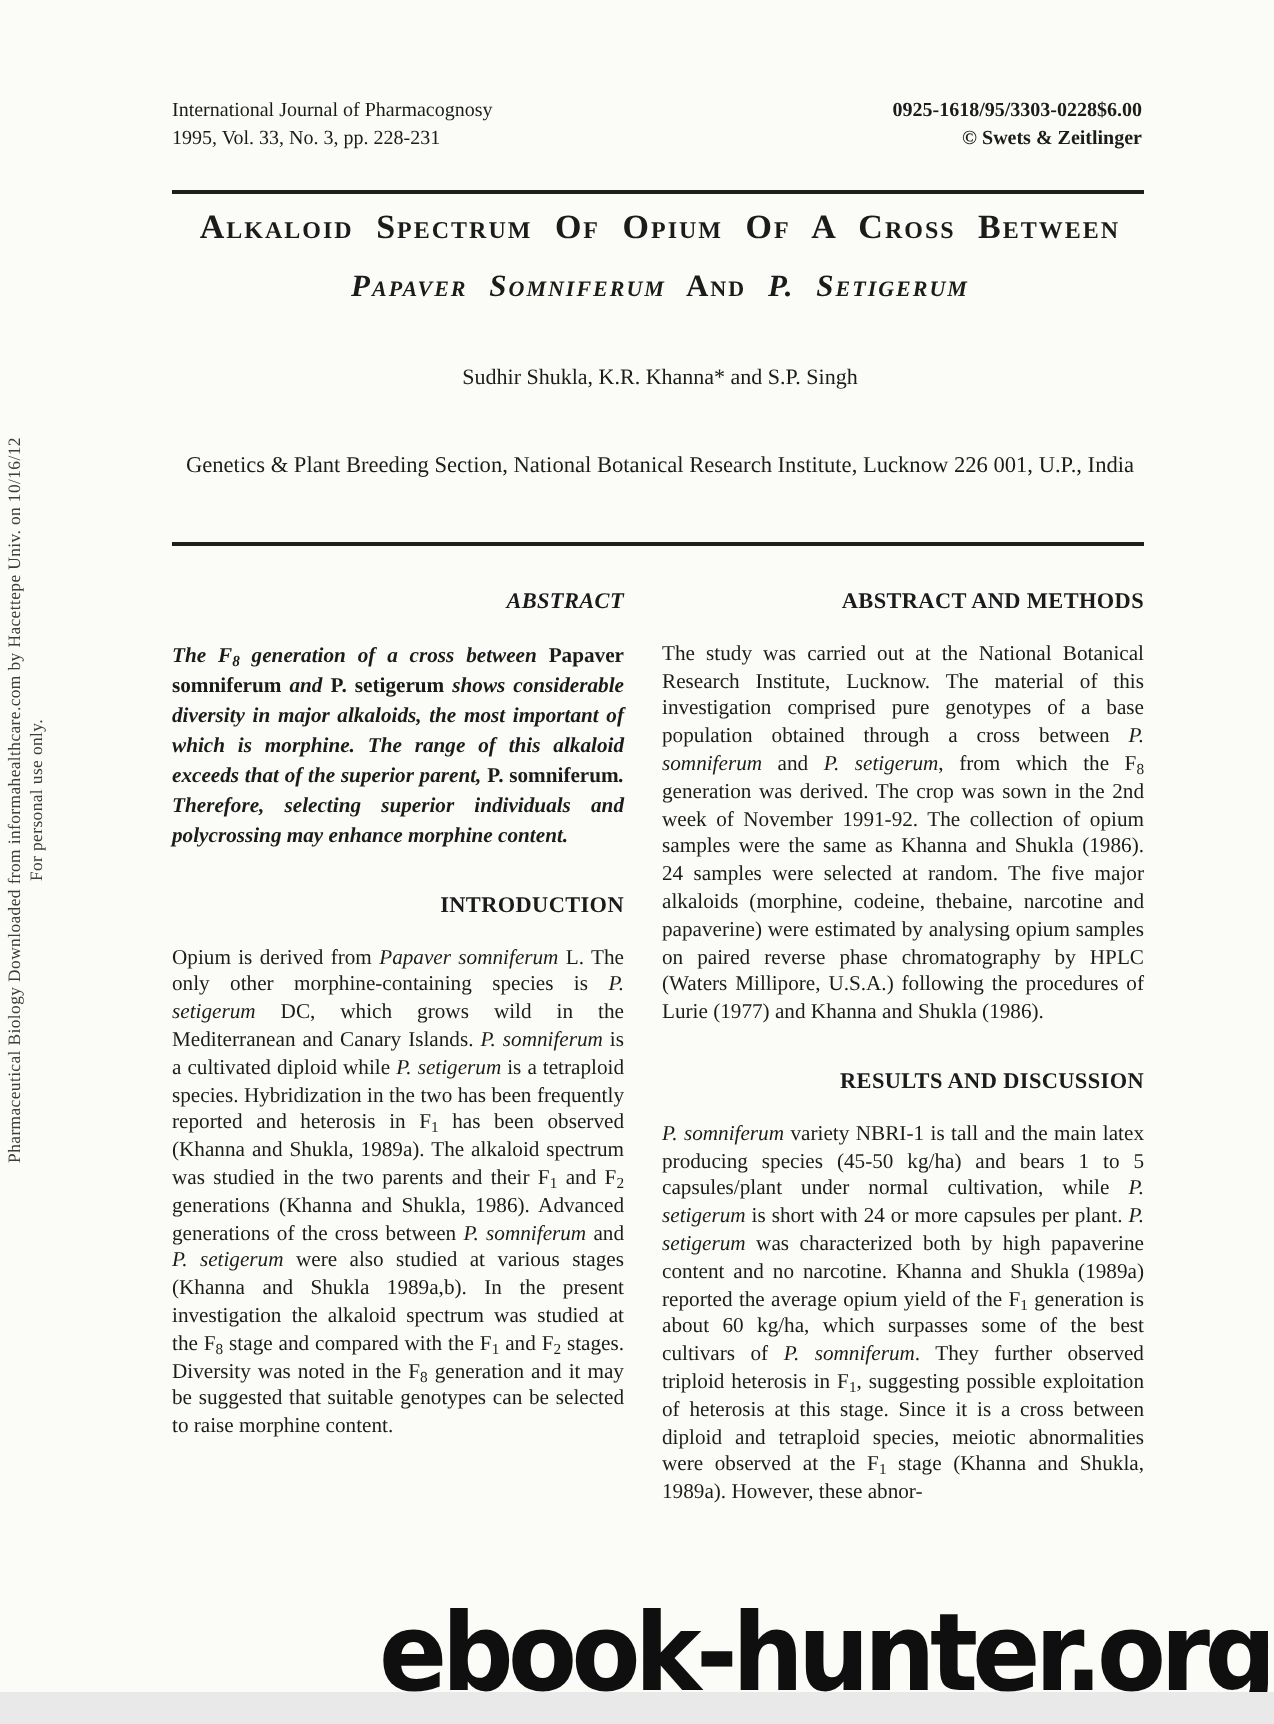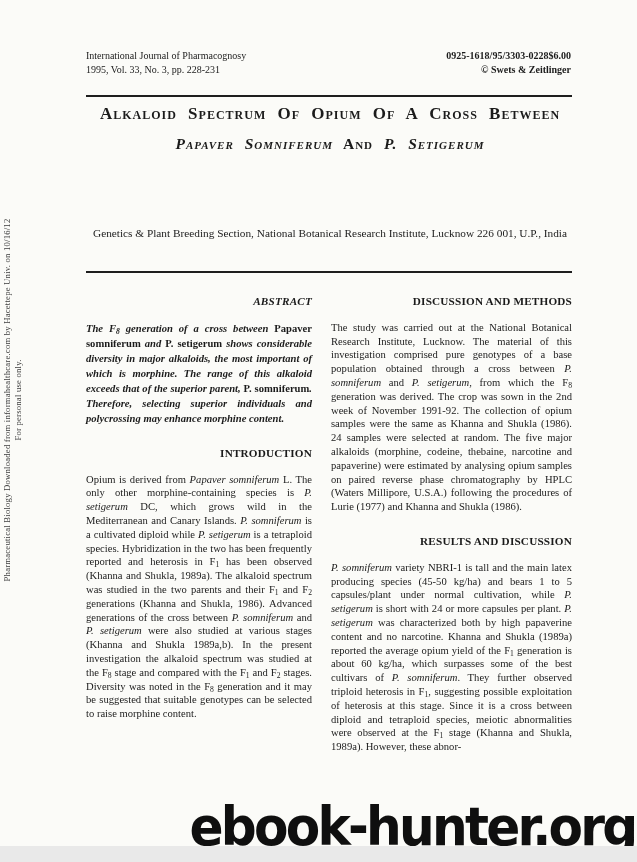--- a/index.html
+++ b/index.html
@@ -107,34 +107,35 @@
   <div id="hdr-right" class="hdr">
     <div>0925-1618/95/3303-0228$6.00</div>
     <div>© Swets &amp; Zeitlinger</div>
   </div>
 
   <div id="rule-top" class="rule"></div>
 
   <div id="title-1" class="title-line">Alkaloid Spectrum Of Opium Of A Cross Between</div>
   <div id="title-2" class="title-line"><span class="i">Papaver Somniferum</span><span> And </span><span class="i">P. Setigerum</span></div>
 
+  <div id="authors">Sudhir Shukla, K.R. Khanna* and S.P. Singh</div>
   <div id="affiliation">Genetics &amp; Plant Breeding Section, National Botanical Research Institute, Lucknow 226 001, U.P., India</div>
 
   <div id="rule-mid" class="rule"></div>
 
   <div id="col-left" class="col">
     <div class="sec-heading abstract-h">ABSTRACT</div>
     <p id="abstract-text" class="body"><span>The F</span><span class="sub">8</span><span> generation of a cross between </span><span class="r">Papaver somniferum</span><span> and </span><span class="r">P. setigerum</span><span> shows considerable diversity in major alkaloids, the most important of which is morphine. The range of this alkaloid exceeds that of the superior parent, </span><span class="r">P. somniferum</span><span>. Therefore, selecting superior individuals and polycrossing may enhance morphine content.</span></p>
     <div class="sec-heading mid">INTRODUCTION</div>
     <p class="body"><span>Opium is derived from </span><span class="i">Papaver somniferum</span><span> L. The only other morphine-containing species is </span><span class="i">P. setigerum</span><span> DC, which grows wild in the Mediterranean and Canary Islands. </span><span class="i">P. somniferum</span><span> is a cultivated diploid while </span><span class="i">P. setigerum</span><span> is a tetraploid species. Hybridization in the two has been frequently reported and heterosis in F</span><span class="sub">1</span><span> has been observed (Khanna and Shukla, 1989a). The alkaloid spectrum was studied in the two parents and their F</span><span class="sub">1</span><span> and F</span><span class="sub">2</span><span> generations (Khanna and Shukla, 1986). Advanced generations of the cross between </span><span class="i">P. somniferum</span><span> and </span><span class="i">P. setigerum</span><span> were also studied at various stages (Khanna and Shukla 1989a,b). In the present investigation the alkaloid spectrum was studied at the F</span><span class="sub">8</span><span> stage and compared with the F</span><span class="sub">1</span><span> and F</span><span class="sub">2</span><span> stages. Diversity was noted in the F</span><span class="sub">8</span><span> generation and it may be suggested that suitable genotypes can be selected to raise morphine content.</span></p>
   </div>
 
 
   <div id="col-right" class="col">
-    <div class="sec-heading">DISCUSSION AND METHODS</div>
+    <div class="sec-heading">ABSTRACT AND METHODS</div>
     <p class="body"><span>The study was carried out at the National Botanical Research Institute, Lucknow. The material of this investigation comprised pure genotypes of a base population obtained through a cross between </span><span class="i">P. somniferum</span><span> and </span><span class="i">P. setigerum</span><span>, from which the F</span><span class="sub">8</span><span> generation was derived. The crop was sown in the 2nd week of November 1991-92. The collection of opium samples were the same as Khanna and Shukla (1986). 24 samples were selected at random. The five major alkaloids (morphine, codeine, thebaine, narcotine and papaverine) were estimated by analysing opium samples on paired reverse phase chromatography by HPLC (Waters Millipore, U.S.A.) following the procedures of Lurie (1977) and Khanna and Shukla (1986).</span></p>
     <div class="sec-heading mid">RESULTS AND DISCUSSION</div>
     <p class="body"><span class="i">P. somniferum</span><span> variety NBRI-1 is tall and the main latex producing species (45-50 kg/ha) and bears 1 to 5 capsules/plant under normal cultivation, while </span><span class="i">P. setigerum</span><span> is short with 24 or more capsules per plant. </span><span class="i">P. setigerum</span><span> was characterized both by high papaverine content and no narcotine. Khanna and Shukla (1989a) reported the average opium yield of the F</span><span class="sub">1</span><span> generation is about 60 kg/ha, which surpasses some of the best cultivars of </span><span class="i">P. somniferum</span><span>. They further observed triploid heterosis in F</span><span class="sub">1</span><span>, suggesting possible exploitation of heterosis at this stage. Since it is a cross between diploid and tetraploid species, meiotic abnormalities were observed at the F</span><span class="sub">1</span><span> stage (Khanna and Shukla, 1989a). However, these abnor-</span></p>
   </div>
 
 
   <div id="watermark">ebook-hunter.org</div>
 
 </div>
 

